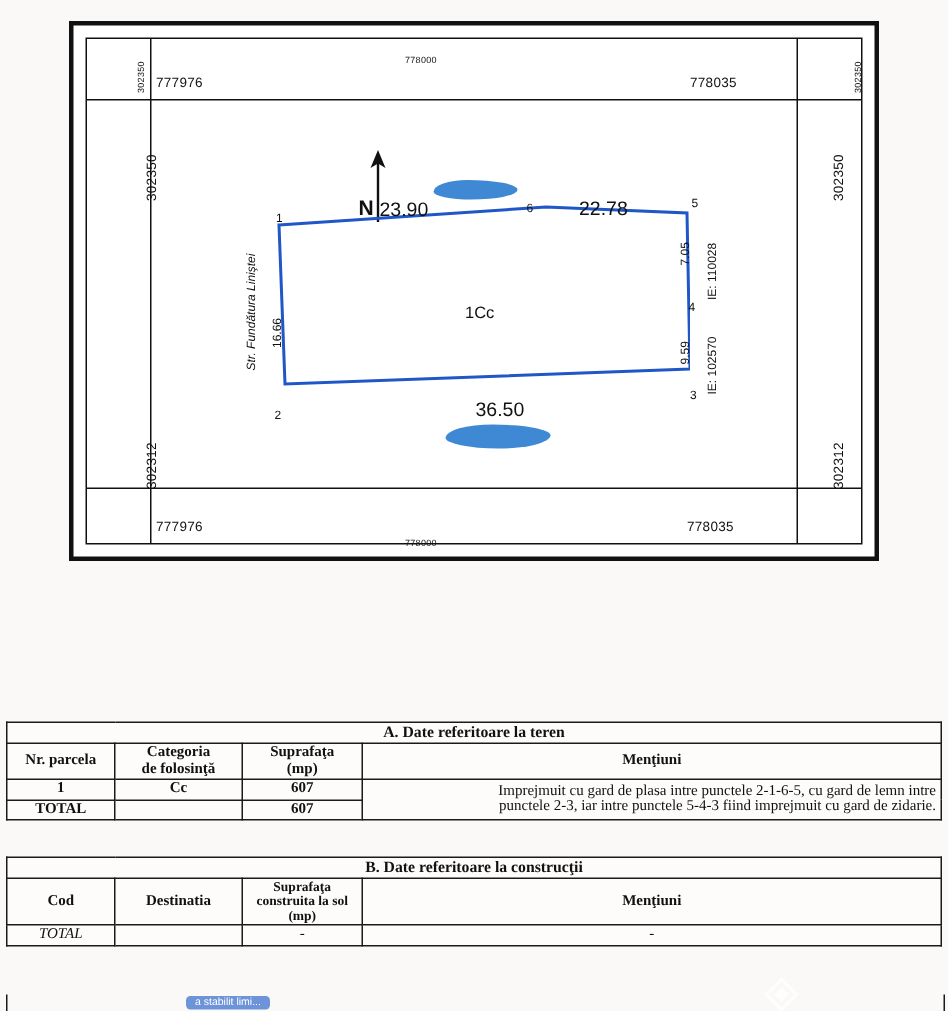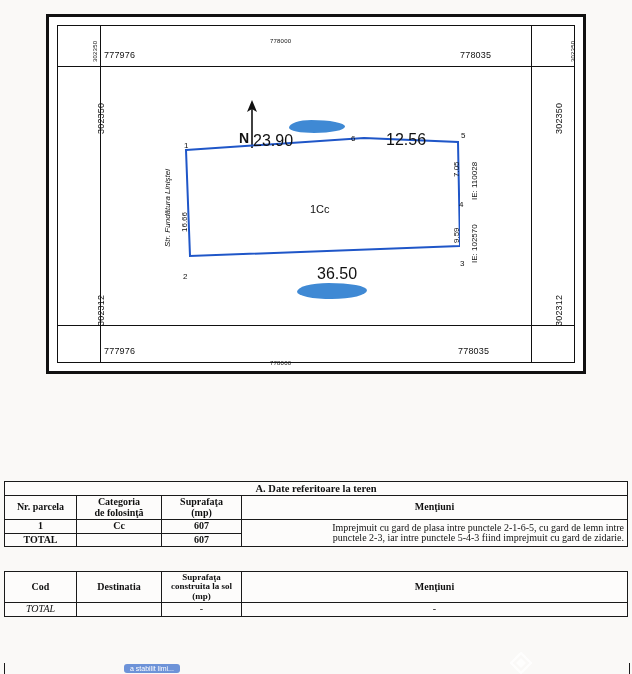--- a/index.html
+++ b/index.html
@@ -48,21 +48,21 @@
   }
   .tiny{font-size:6px;}
 
   .parcel{
     position:absolute;
     left:150px;top:125px;width:276px;height:140px;
   }
   .parcel svg{display:block;}
 
   .lbl{
-    position:absolute;font-size:16px;font-family:"Liberation Sans",sans-serif;
+    position:absolute;font-size:13px;font-family:"Liberation Sans",sans-serif;
     color:#111;white-space:nowrap;
   }
   .lbl.rot{transform-origin:0 0;transform:rotate(-90deg);}
   .lbl.small{font-size:8px;}
   .lbl.i{font-style:italic;}
 
   .blob{
     position:absolute;background:#2f7fd0;border-radius:50%;
     opacity:.92;
   }
@@ -170,21 +170,21 @@
     <svg width="276" height="142" viewBox="0 0 276 142">
       <polygon points="2,20 180,8 274,12 276,116 6,126" fill="none" stroke="#1f56c8" stroke-width="2"></polygon>
     </svg>
   </div>
 
   <div class="lbl" style="left:310px;top:203px;font-size:11px;">1Cc</div>
 
   <div class="lbl rot small i" style="left:163px;top:247px;">Str. Fundătura Liniştei</div>
 
   <div class="lbl" style="left:253px;top:132px;">23.90</div>
-  <div class="lbl" style="left:386px;top:131px;">12.56</div>
+  <div class="lbl" style="left:386px;top:131px;">22.78</div>
   <div class="lbl rot small" style="left:452px;top:177px;">7.05</div>
   <div class="lbl rot small" style="left:452px;top:243px;">9.59</div>
   <div class="lbl" style="left:317px;top:265px;">36.50</div>
   <div class="lbl rot small" style="left:180px;top:232px;">16.66</div>
 
   <div class="lbl small" style="left:351px;top:134px;">6</div>
   <div class="lbl small" style="left:461px;top:131px;">5</div>
   <div class="lbl small" style="left:459px;top:200px;">4</div>
   <div class="lbl small" style="left:460px;top:259px;">3</div>
   <div class="lbl small" style="left:183px;top:272px;">2</div>
@@ -237,20 +237,23 @@
     </table>
 
   <table class="tbl" id="tableB">
     <colgroup>
       <col style="width:72px">
         <col style="width:85px">
         <col style="width:80px">
         <col>
     </colgroup>
     <tbody>
+        <tr>
+      <td class="hdr" colspan="4">B. Date referitoare la construcţii</td>
+    </tr>
     <tr>
       <td class="b">Cod</td>
       <td class="b">Destinatia</td>
       <td class="b small">
         <span>Suprafaţa</span><br>
         <span>construita la sol</span><br>
         <span>(mp)</span>
       </td>
       <td class="b">Menţiuni</td>
     </tr>

